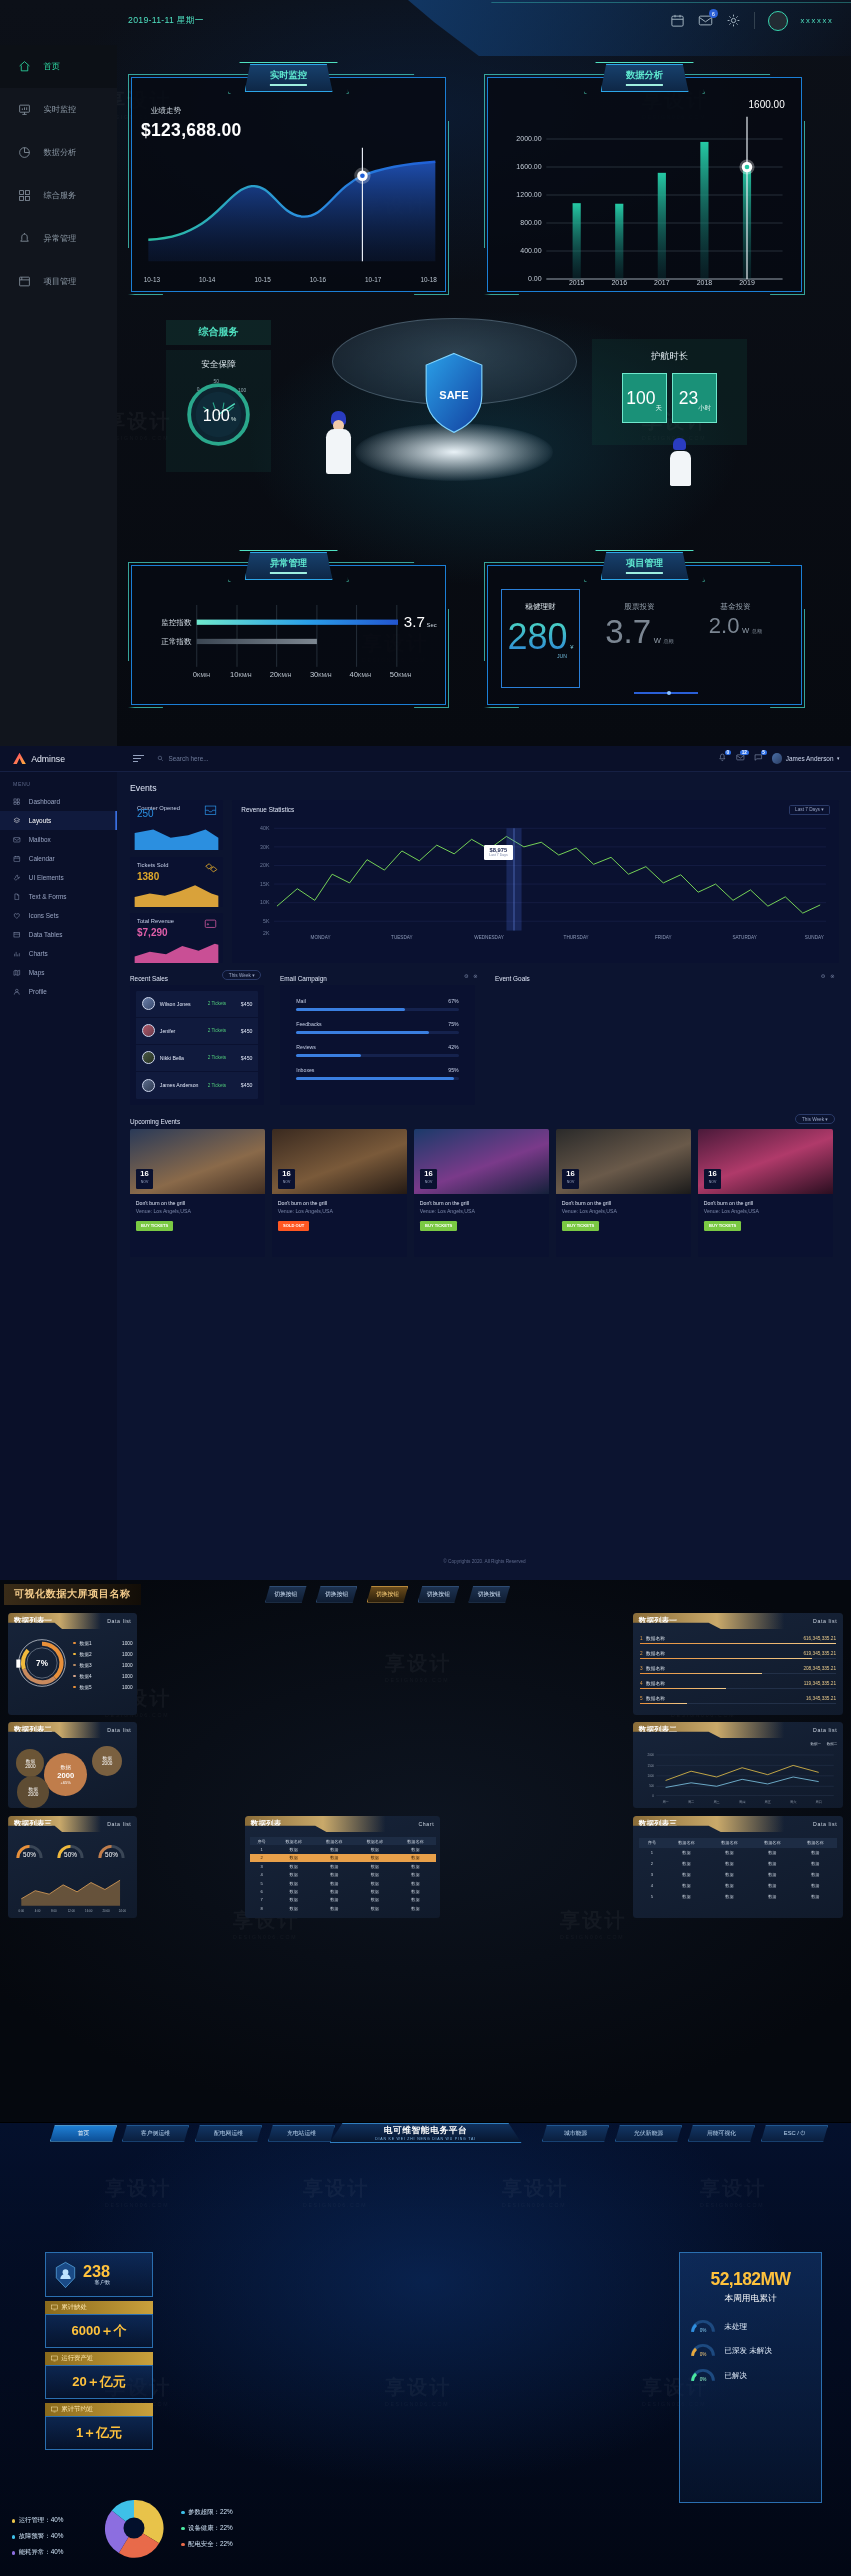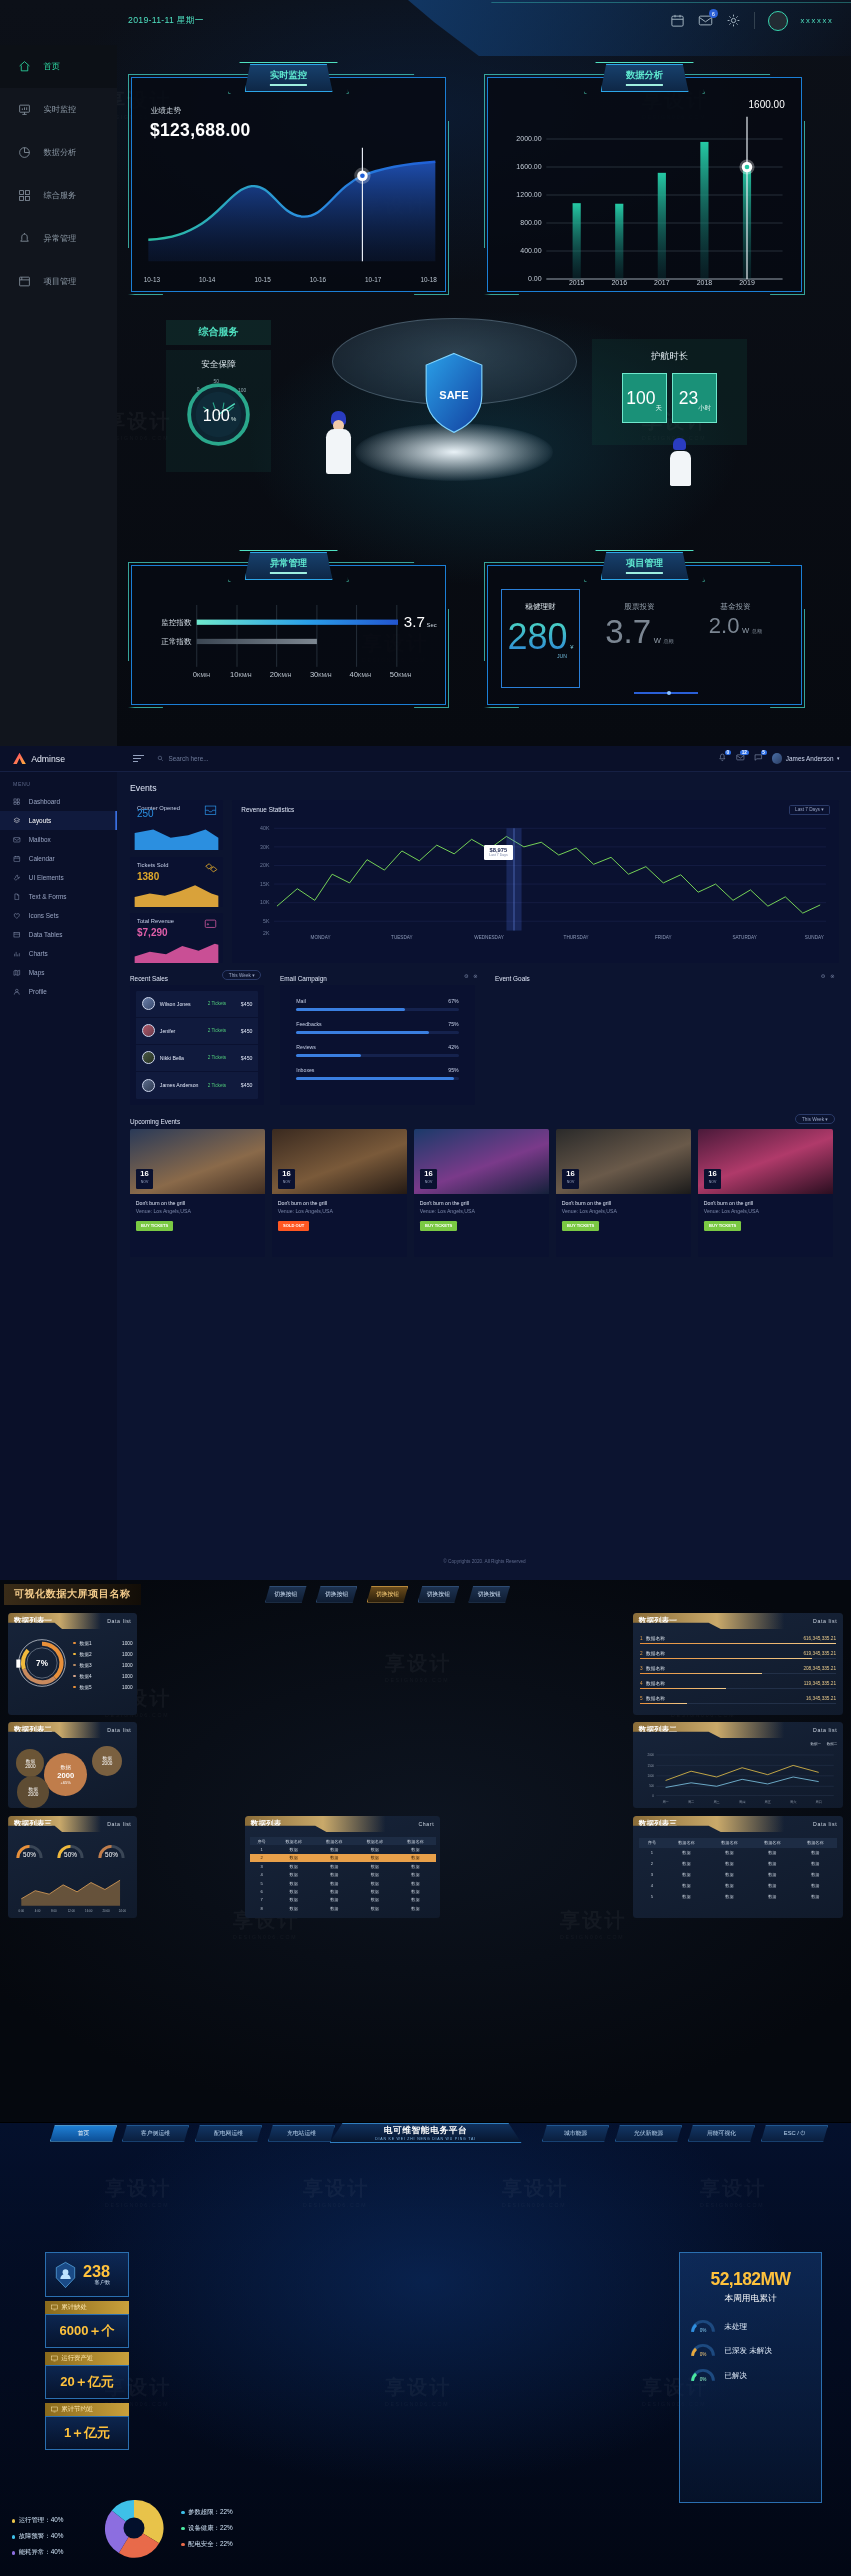--- a/index.html
+++ b/index.html
@@ -216,21 +216,21 @@
       <span>项目管理</span>
     </div>
   </div>
 
   <div class="frame" style="left:131px;top:77px;width:315px;height:215px;">
     <div class="ptab">
       <div class="ptab-wing"></div>
       <div class="ptab-in"><span>实时监控</span><u></u></div>
     </div>
     <div class="lbl" style="position:absolute;left:18.7px;top:28px;">业绩走势</div>
-    <div class="big" style="position:absolute;left:18px;top:42px;">$123,688.00</div>
+    <div class="big" style="position:absolute;left:9px;top:42px;">$123,688.00</div>
     <svg style="position:absolute;left:0;top:64px;width:315px;height:128px;" viewBox="0 0 540 220" preserveAspectRatio="none">
       <defs>
           <linearGradient id="g1" x1="0" y1="0" x2="1" y2="0">
         <stop offset="0" stop-color="#2bbfa0"></stop>
             <stop offset="55%" stop-color="#2a8fe0"></stop>
             <stop offset="100%" stop-color="#1f5fd8"></stop>
           </linearGradient>
         <linearGradient id="g1f" x1="0" y1="0" x2="0" y2="1">
         <stop offset="0" stop-color="#2259c8" stop-opacity=".85"></stop>
             <stop offset="1" stop-color="#102a60" stop-opacity=".25"></stop>
@@ -1174,21 +1174,21 @@
   <div class="navb" style="left:268px;width:67px;">充电站运维</div>
   <div class="s4title">
     <b>电可维智能电务平台</b>
     <i>DIAN KE WEI ZHI NENG DIAN WU PING TAI</i>
   </div>
   <div class="navb" style="left:542px;width:67px;">城市能源</div>
   <div class="navb" style="left:615px;width:67px;">光伏新能源</div>
   <div class="navb" style="left:688px;width:67px;">用能可视化</div>
   <div class="navb" style="left:761px;width:67px;">ESC / ⏻</div>
 
-  <div style="position:absolute;left:45px;top:129px;width:84px;">
+  <div style="position:absolute;left:45px;top:129px;width:108px;">
     <div class="kpic" style="height:45px;display:flex;align-items:center;gap:5.8px;padding:0 8.2px;">
       <svg width="23" height="28" viewBox="0 0 40 48">
         <path d="M20 2 L36 11 v18 L20 46 L4 29 V11 Z" fill="#1a4a86" stroke="#5fb0ea" stroke-width="1.2"></path>
         <circle cx="20" cy="19" r="5" fill="#bfe4ff"></circle>
           <path d="M11 31a9 9 0 0118 0z" fill="#bfe4ff"></path>
       </svg>
       <div>
         <div style="color:#ffc23c;font-size:16.3px;font-weight:bold;line-height:1;">238</div>
         <div style="color:#cfe2f5;font-size:5.2px;text-align:right;">客户数</div>
       </div>

